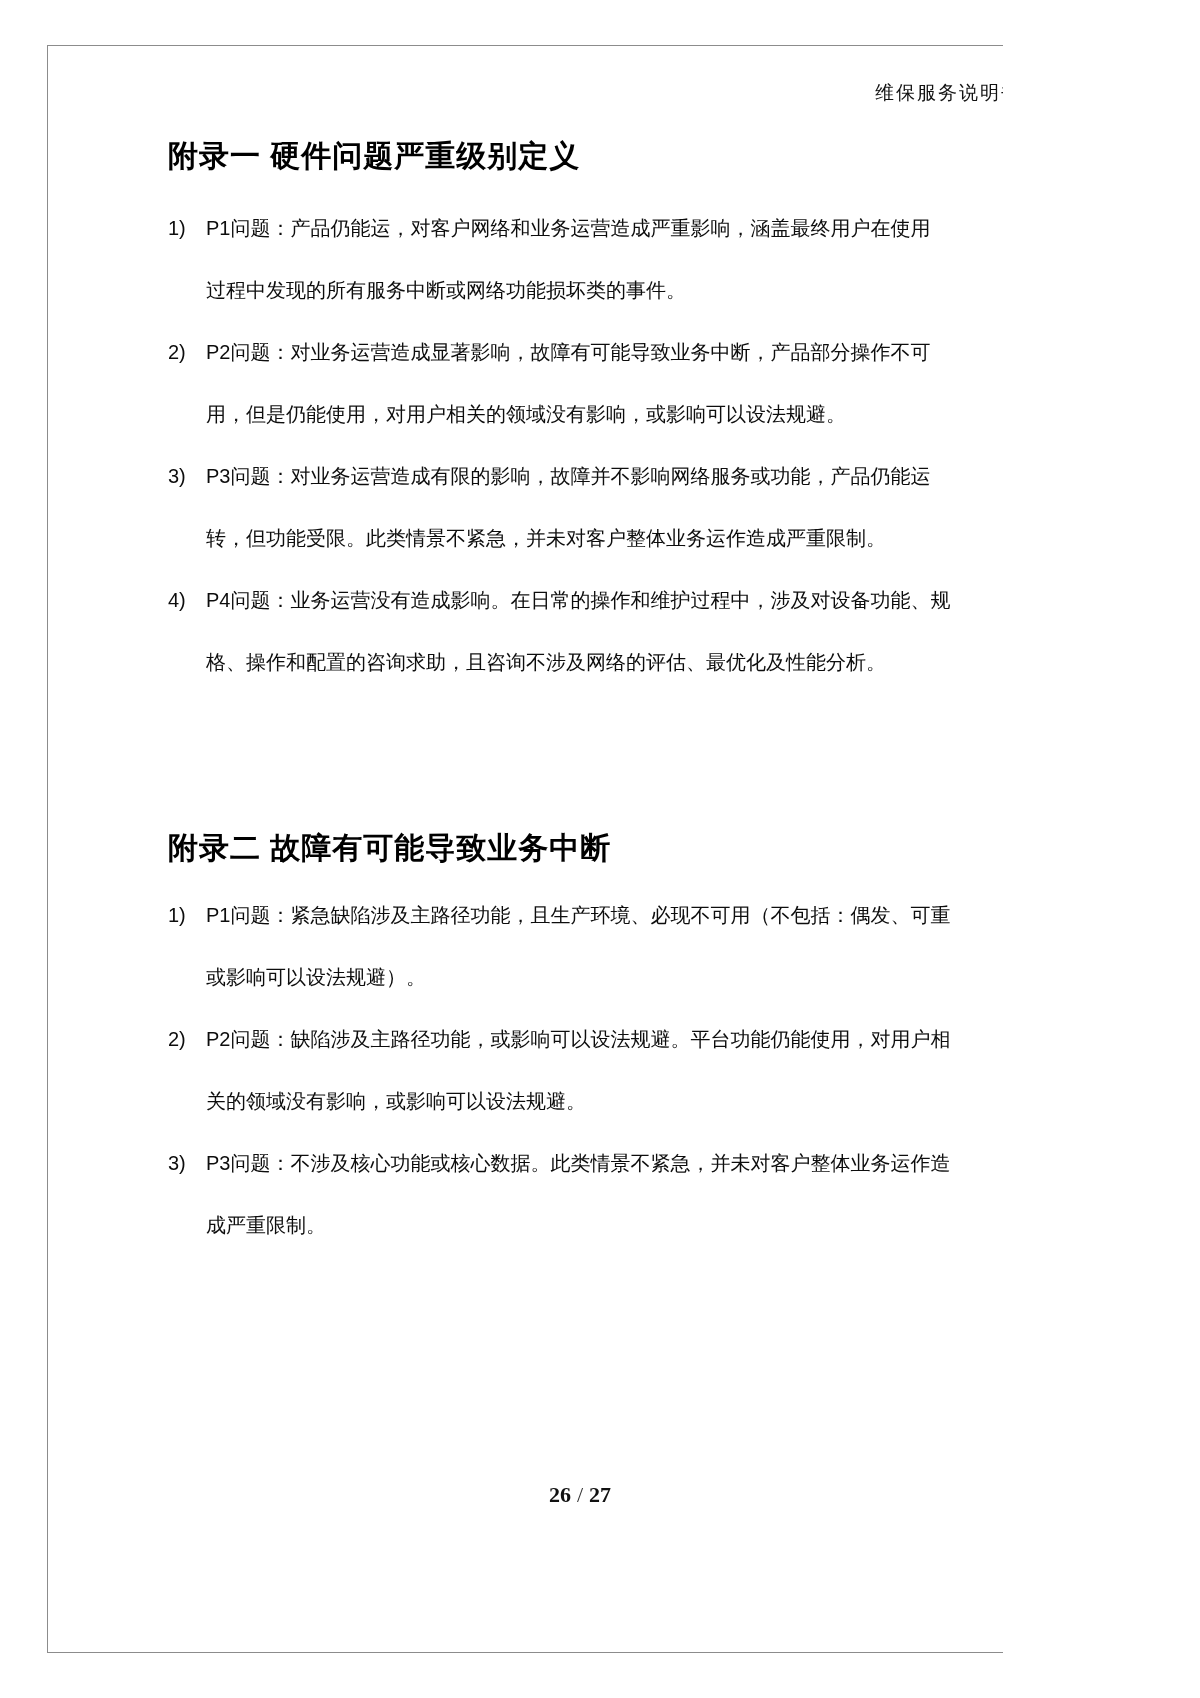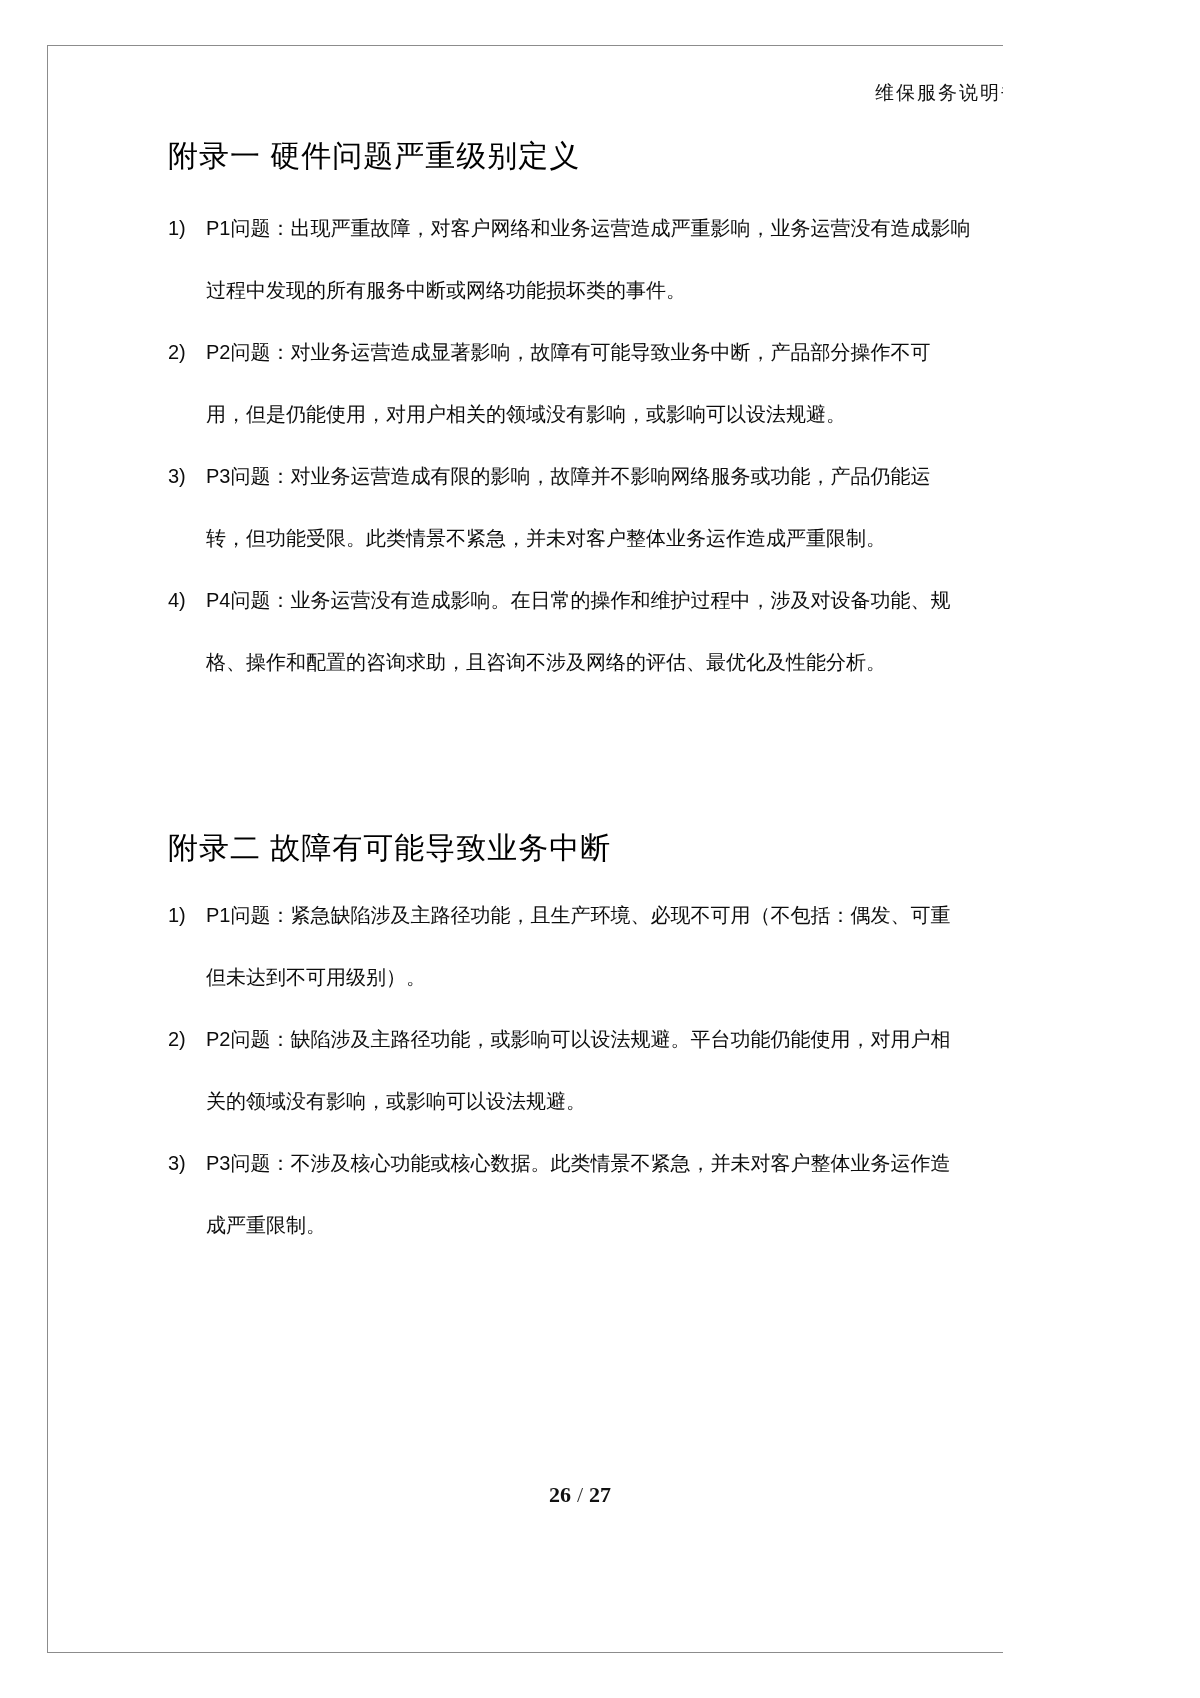--- a/index.html
+++ b/index.html
@@ -30,21 +30,21 @@
     text-align: right;
     font-family: "Liberation Serif", "DejaVu Serif", serif;
     font-size: 19px;
     letter-spacing: 2px;
     color: #111111;
   }
   .heading {
     position: absolute;
     left: 168px;
     font-size: 30px;
-    font-weight: normal;
+    font-weight: bold;
     letter-spacing: 1px;
     color: #000000;
   }
   .heading-1 { top: 136px; }
   .heading-2 { top: 828px; }
   .num-list {
     position: absolute;
     left: 168px;
     width: 862px;
     font-size: 20px;
@@ -81,21 +81,21 @@
   <div class="frame"></div>
 
   <div class="doc-header">维保服务说明书</div>
 
   <div class="heading heading-1">附录一 硬件问题严重级别定义</div>
 
   <div class="num-list list-1">
     <div class="list-item">
       <div class="item-num">1)</div>
       <div class="item-lines">
-        <div class="item-line">P1问题：出现严重故障，对客户网络和业务运营造成严重影响，业务运营没有造成影响</div>
+        <div class="item-line">P1问题：产品仍能运，对客户网络和业务运营造成严重影响，涵盖最终用户在使用</div>
         <div class="item-line">过程中发现的所有服务中断或网络功能损坏类的事件。</div>
       </div>
     </div>
     <div class="list-item">
       <div class="item-num">2)</div>
       <div class="item-lines">
         <div class="item-line">P2问题：对业务运营造成显著影响，故障有可能导致业务中断，产品部分操作不可</div>
         <div class="item-line">用，但是仍能使用，对用户相关的领域没有影响，或影响可以设法规避。</div>
       </div>
     </div>
@@ -115,21 +115,21 @@
     </div>
   </div>
 
   <div class="heading heading-2">附录二 故障有可能导致业务中断</div>
 
   <div class="num-list list-2">
     <div class="list-item">
       <div class="item-num">1)</div>
       <div class="item-lines">
         <div class="item-line">P1问题：紧急缺陷涉及主路径功能，且生产环境、必现不可用（不包括：偶发、可重</div>
-        <div class="item-line">但未达到不可用级别）。</div>
+        <div class="item-line">或影响可以设法规避）。</div>
       </div>
     </div>
     <div class="list-item">
       <div class="item-num">2)</div>
       <div class="item-lines">
         <div class="item-line">P2问题：缺陷涉及主路径功能，或影响可以设法规避。平台功能仍能使用，对用户相</div>
         <div class="item-line">关的领域没有影响，或影响可以设法规避。</div>
       </div>
     </div>
     <div class="list-item">

